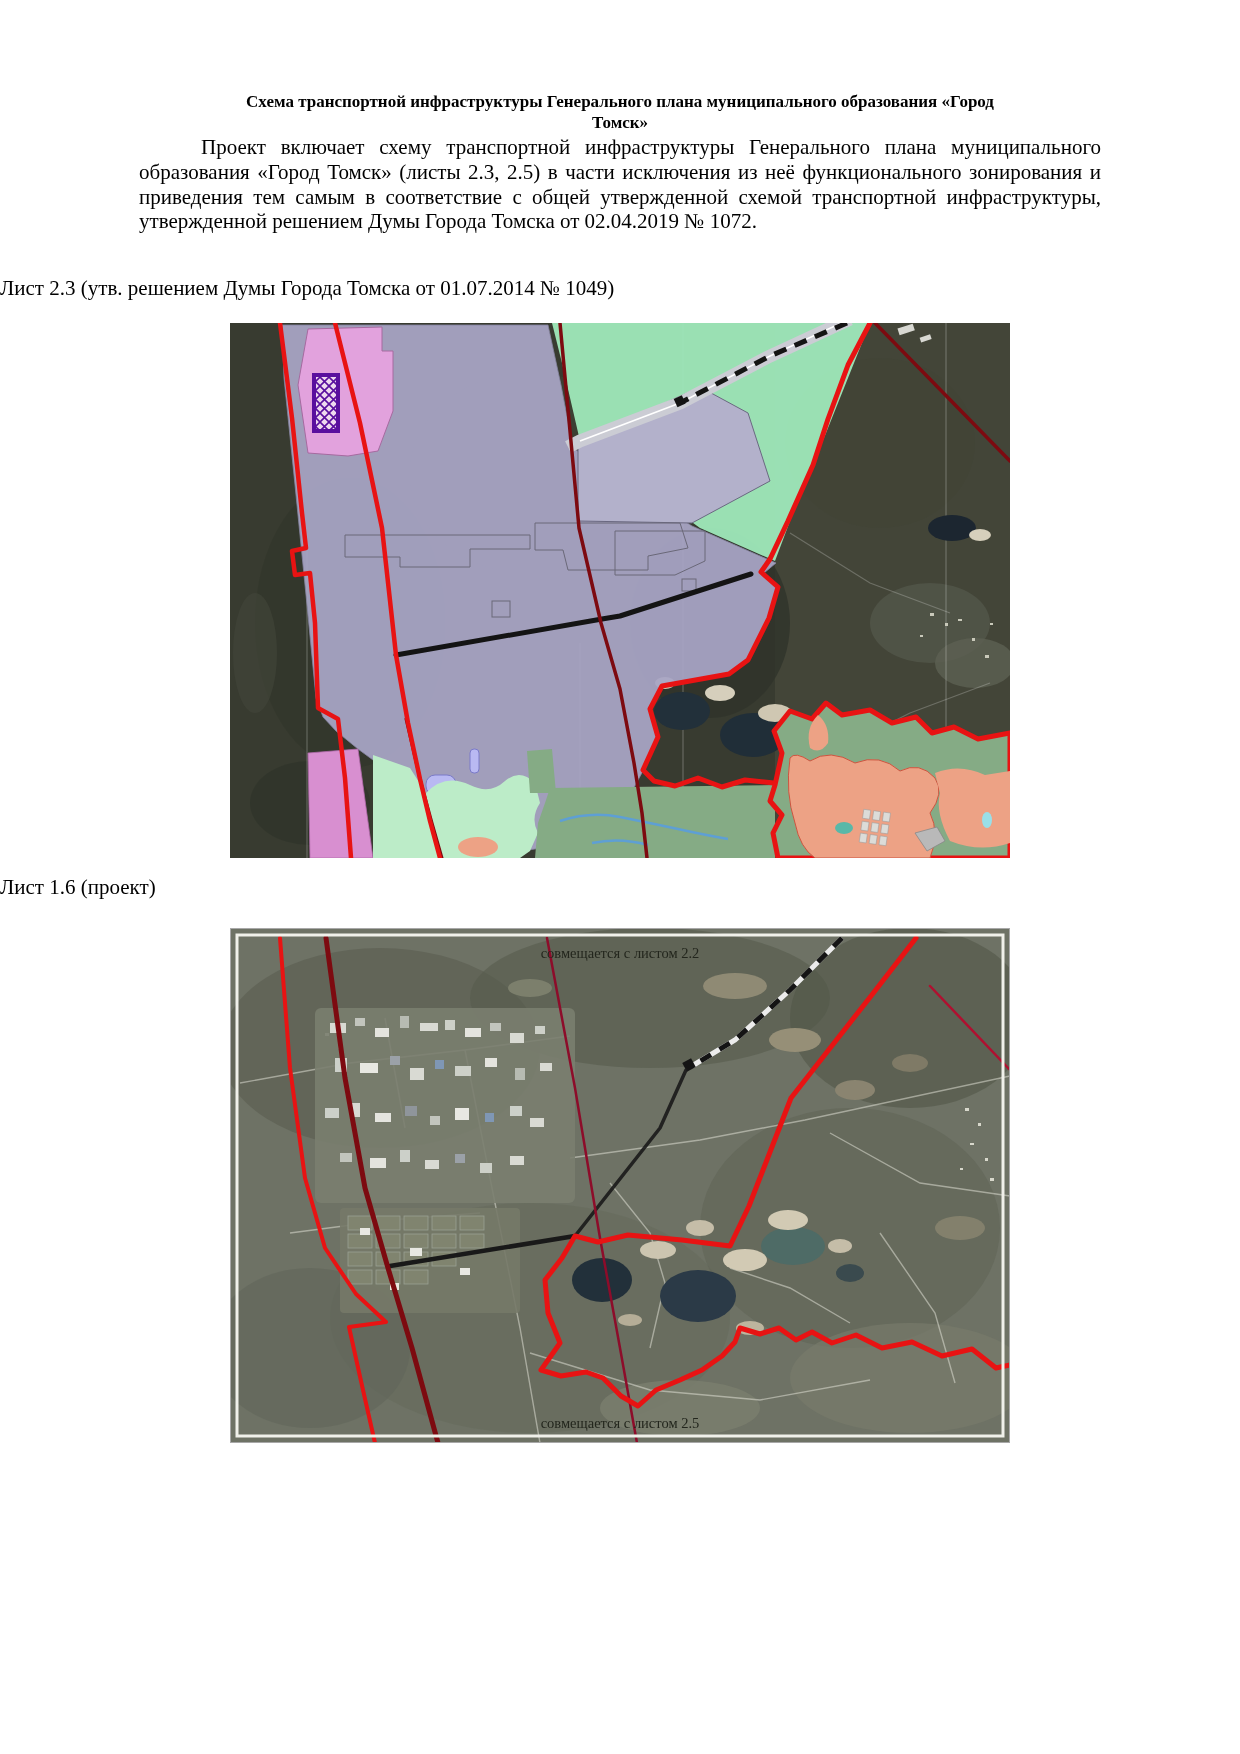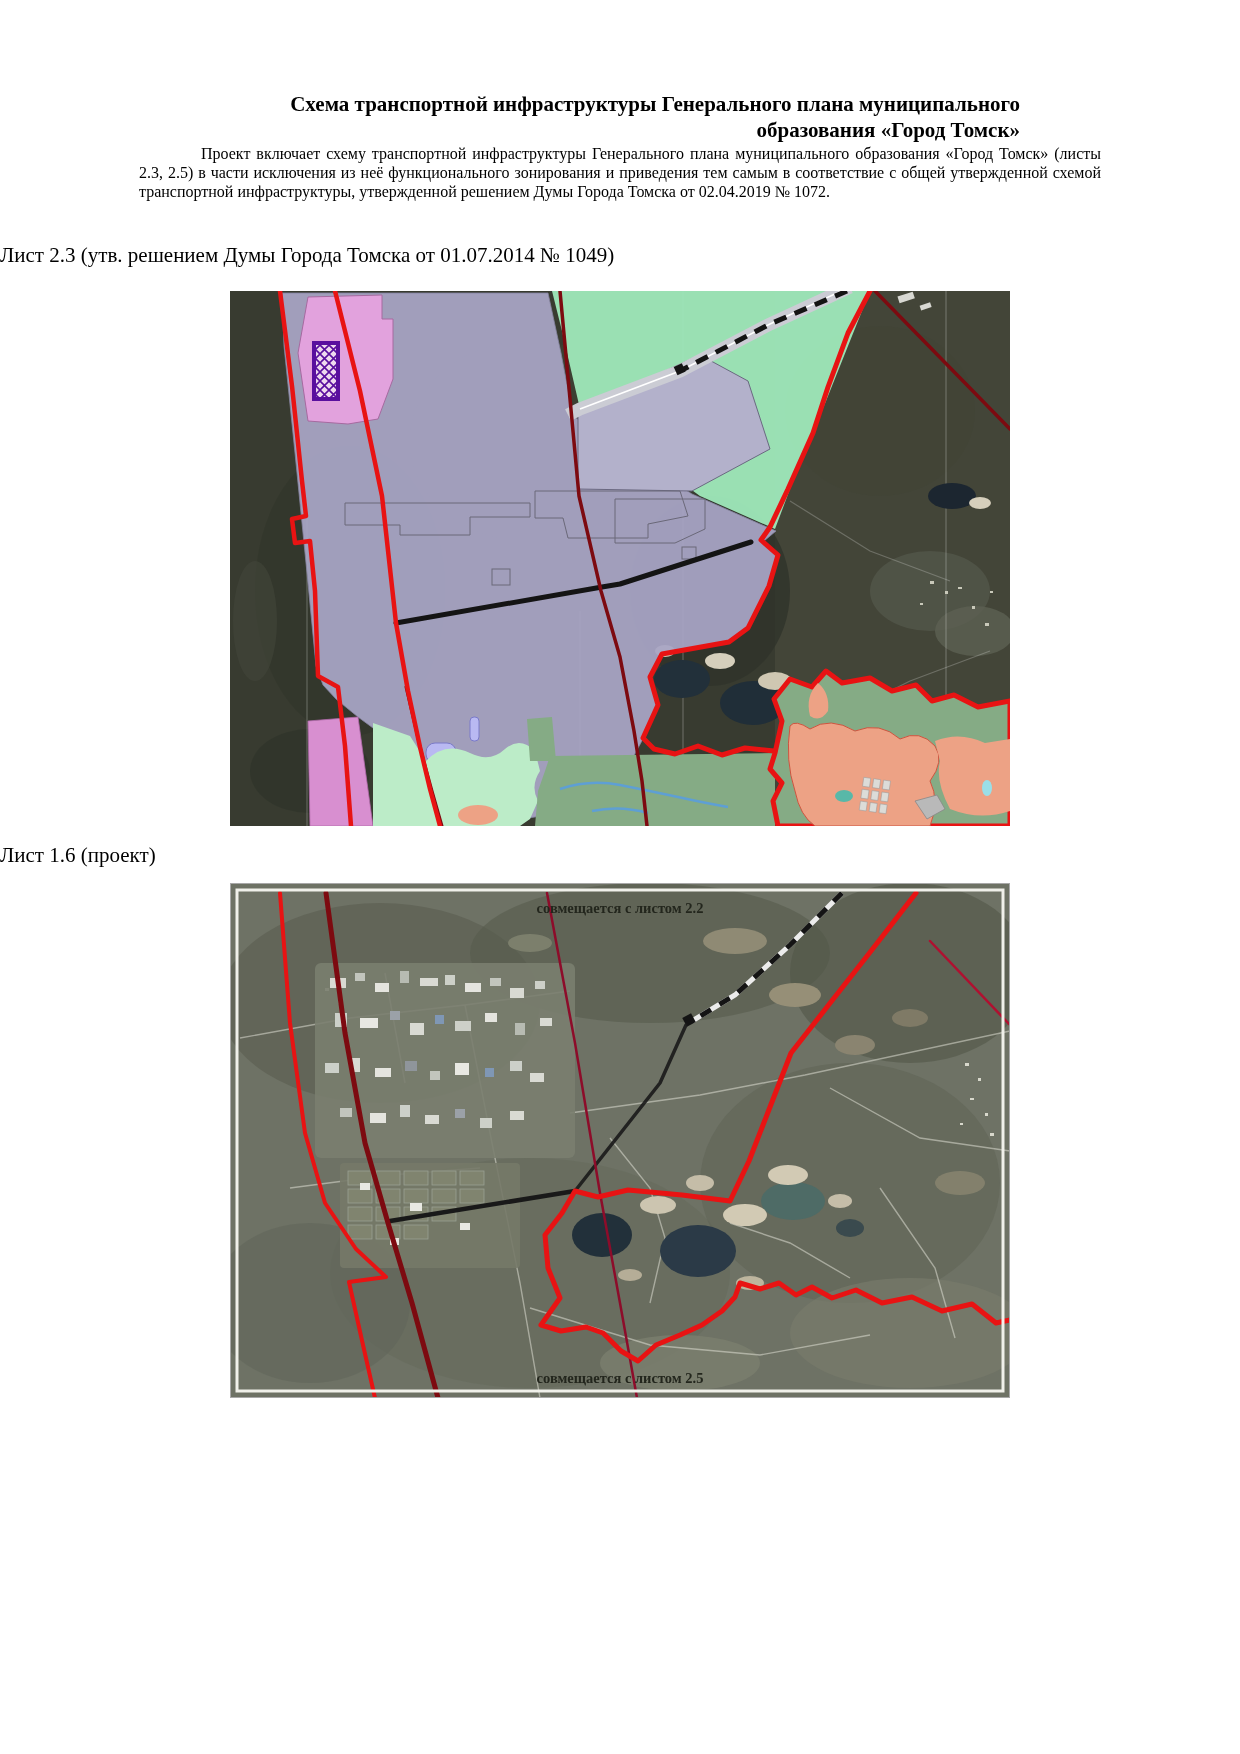--- a/index.html
+++ b/index.html
@@ -1,35 +1,35 @@
 <!DOCTYPE html>
 <html><head>
 <meta charset="utf-8">
 <style>
   html,body{margin:0;padding:0;background:#ffffff;}
   .page{
     width:1240px;height:1754px;margin:0 auto;background:#ffffff;
     font-family:"Liberation Serif", serif;color:#000;position:relative;overflow:hidden;
   }
   .doc-title{
-    padding-top:92px;width:800px;margin:0 auto;text-align:right;
-    font-size:21px;font-weight:bold;line-height:1.22;
+    padding-top:92px;width:800px;margin:0 auto;text-align:center;
+    font-size:17px;font-weight:bold;line-height:1.22;
   }
   .doc-paragraph{
-    width:962px;margin:2px auto 0 auto;font-size:16px;line-height:1.17;
+    width:962px;margin:2px auto 0 auto;font-size:21px;line-height:1.17;
     text-align:justify;text-indent:62px;
   }
   .fig-caption{
     text-align:left;font-size:21px;line-height:1.2;
   }
   .cap1{margin-top:42px;}
   .cap2{margin-top:17px;}
   .map-figure{width:780px;margin:0 auto;font-size:0;line-height:0;}
   .map1{margin-top:22px;}
-  .map2{margin-top:15px;font-weight:bold;}
+  .map2{margin-top:28px;}
   svg{display:block;}
   .m2label{font-family:"Liberation Serif",serif;font-size:14.5px;fill:#23261d;}
 </style>
 </head>
 <body>
 
 <div class="page">
 
   <h1 class="doc-title">Схема транспортной инфраструктуры Генерального плана муниципального образования «Город Томск»</h1>
 

